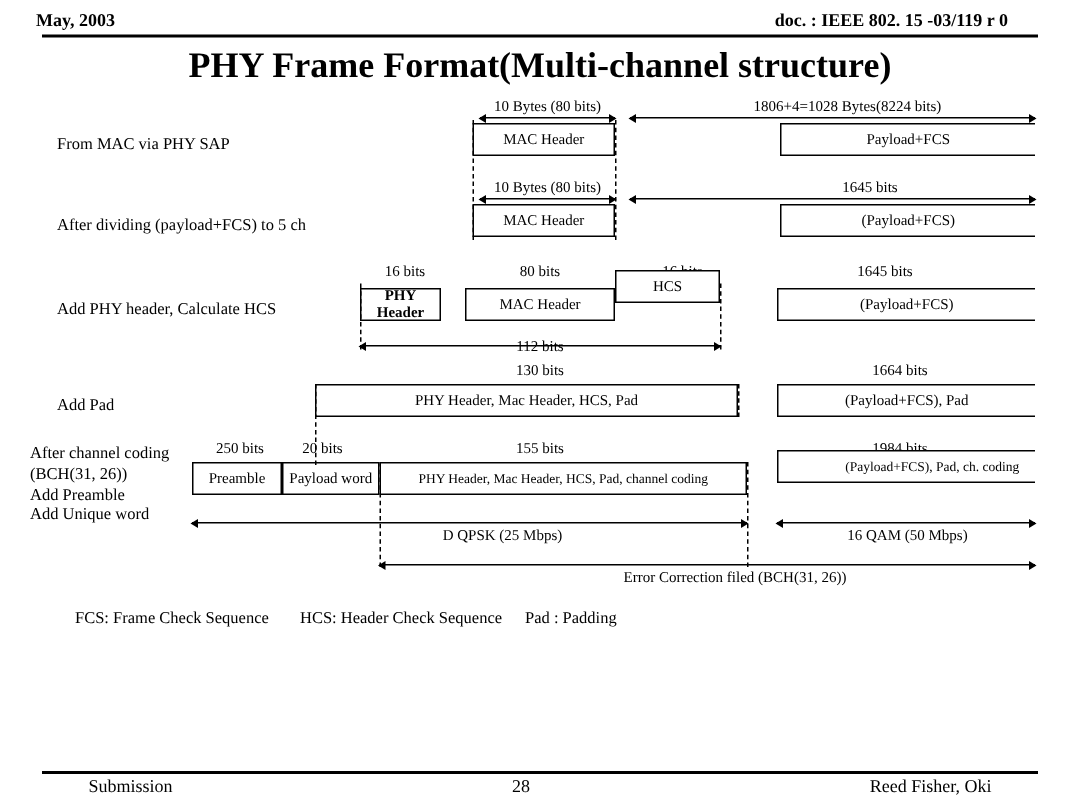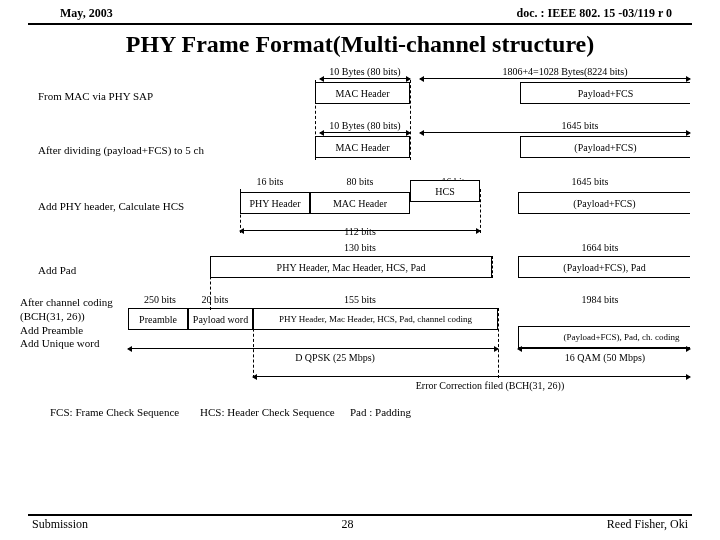--- a/index.html
+++ b/index.html
@@ -9,21 +9,21 @@
     font-size: 11px;
     width: 720px;
     height: 540px;
     background: #fff;
     color: #000;
     position: relative;
   }
   .header-row {
     display: flex;
     justify-content: space-between;
-    padding: 6px 48px 0 60px;
+    padding: 6px 48px 0 24px;
     font-weight: bold;
     font-size: 12px;
   }
   .header-underline {
     border-top: 2px solid #000;
     margin: 2px 28px 0 28px;
   }
   .title {
     font-size: 24px;
     font-weight: bold;
@@ -45,21 +45,21 @@
     display: flex;
     align-items: center;
     justify-content: center;
     text-align: center;
     padding: 0 2px;
   }
   .dash { border-left: 1px dashed #000; position: absolute; }
   .footer-row {
     display: flex;
     justify-content: space-between;
-    padding: 0 32px;
+    padding: 0 59px;
     font-size: 12px;
     position: absolute;
     bottom: 8px;
     left: 0; right: 0;
   }
   .arrowline {
     position: absolute;
     border-top: 1px solid #000;
   }
   .arrowline::before, .arrowline::after {
@@ -96,21 +96,21 @@
   <div class="seglabel" style="left:510px; top:54px; width:100px;">1645 bits</div>
   <div class="arrowline" style="left:400px; top:66px; width:270px;"></div>
   <div class="box" style="left:295px; top:70px; width:95px; height:22px;">MAC Header</div>
   <div class="box" style="left:500px; top:70px; width:170px; height:22px; border-right:none;">(Payload+FCS)</div>
 
   <div class="lbl" style="left:18px; top:134px;">Add PHY header, Calculate HCS</div>
   <div class="seglabel" style="left:220px; top:110px; width:60px;">16 bits</div>
   <div class="seglabel" style="left:300px; top:110px; width:80px;">80 bits</div>
   <div class="seglabel" style="left:405px; top:110px; width:60px;">16 bits</div>
   <div class="seglabel" style="left:530px; top:110px; width:80px;">1645 bits</div>
-  <div class="box" style="left:220px; top:126px; width:70px; height:22px;">PHY Header</div>
+  <div class="box" style="left:220px; top:126px; width:54px; height:22px;font-weight:bold;">PHY Header</div>
   <div class="box" style="left:290px; top:126px; width:100px; height:22px;">MAC Header</div>
   <div class="box" style="left:390px; top:114px; width:70px; height:22px;">HCS</div>
   <div class="box" style="left:498px; top:126px; width:172px; height:22px; border-right:none;">(Payload+FCS)</div>
 
   <div class="seglabel" style="left:300px; top:160px; width:80px;text-align:center;">112 bits</div>
   <div class="arrowline" style="left:220px; top:164px; width:240px;"></div>
 
   <div class="lbl" style="left:18px; top:198px;">Add Pad</div>
   <div class="seglabel" style="left:300px; top:176px; width:80px;">130 bits</div>
   <div class="seglabel" style="left:540px; top:176px; width:80px;">1664 bits</div>
@@ -121,21 +121,21 @@
  (BCH(31, 26))
 Add Preamble
 Add Unique word</div>
   <div class="seglabel" style="left:110px; top:228px; width:60px;">250 bits</div>
   <div class="seglabel" style="left:170px; top:228px; width:50px;">20 bits</div>
   <div class="seglabel" style="left:300px; top:228px; width:80px;">155 bits</div>
   <div class="seglabel" style="left:540px; top:228px; width:80px;">1984 bits</div>
   <div class="box" style="left:108px; top:242px; width:60px; height:22px;">Preamble</div>
   <div class="box" style="left:168px; top:242px; width:65px; height:22px;">Payload word</div>
   <div class="box" style="left:233px; top:242px; width:245px; height:22px; font-size:9px;">PHY Header, Mac Header, HCS, Pad, channel coding</div>
-  <div class="box" style="left:498px; top:260px; width:172px; height:22px; font-size:9px; border-right:none;padding-left:36px;">(Payload+FCS), Pad, ch. coding</div>
+  <div class="box" style="left:498px; top:234px; width:172px; height:22px; font-size:9px; border-right:none;padding-left:36px;">(Payload+FCS), Pad, ch. coding</div>
 
   <div class="arrowline" style="left:108px; top:282px; width:370px;"></div>
   <div class="seglabel" style="left:230px; top:286px; width:160px; white-space:pre;">    D QPSK (25 Mbps)</div>
   <div class="arrowline" style="left:498px; top:282px; width:172px;"></div>
   <div class="seglabel" style="left:520px; top:286px; width:130px;">16 QAM (50 Mbps)</div>
 
   <div class="arrowline" style="left:233px; top:310px; width:437px;"></div>
   <div class="seglabel" style="left:370px; top:314px; width:200px;">Error Correction filed (BCH(31, 26))</div>
 
   <div class="dash" style="left:295px; top:14px; height:80px;"></div>

